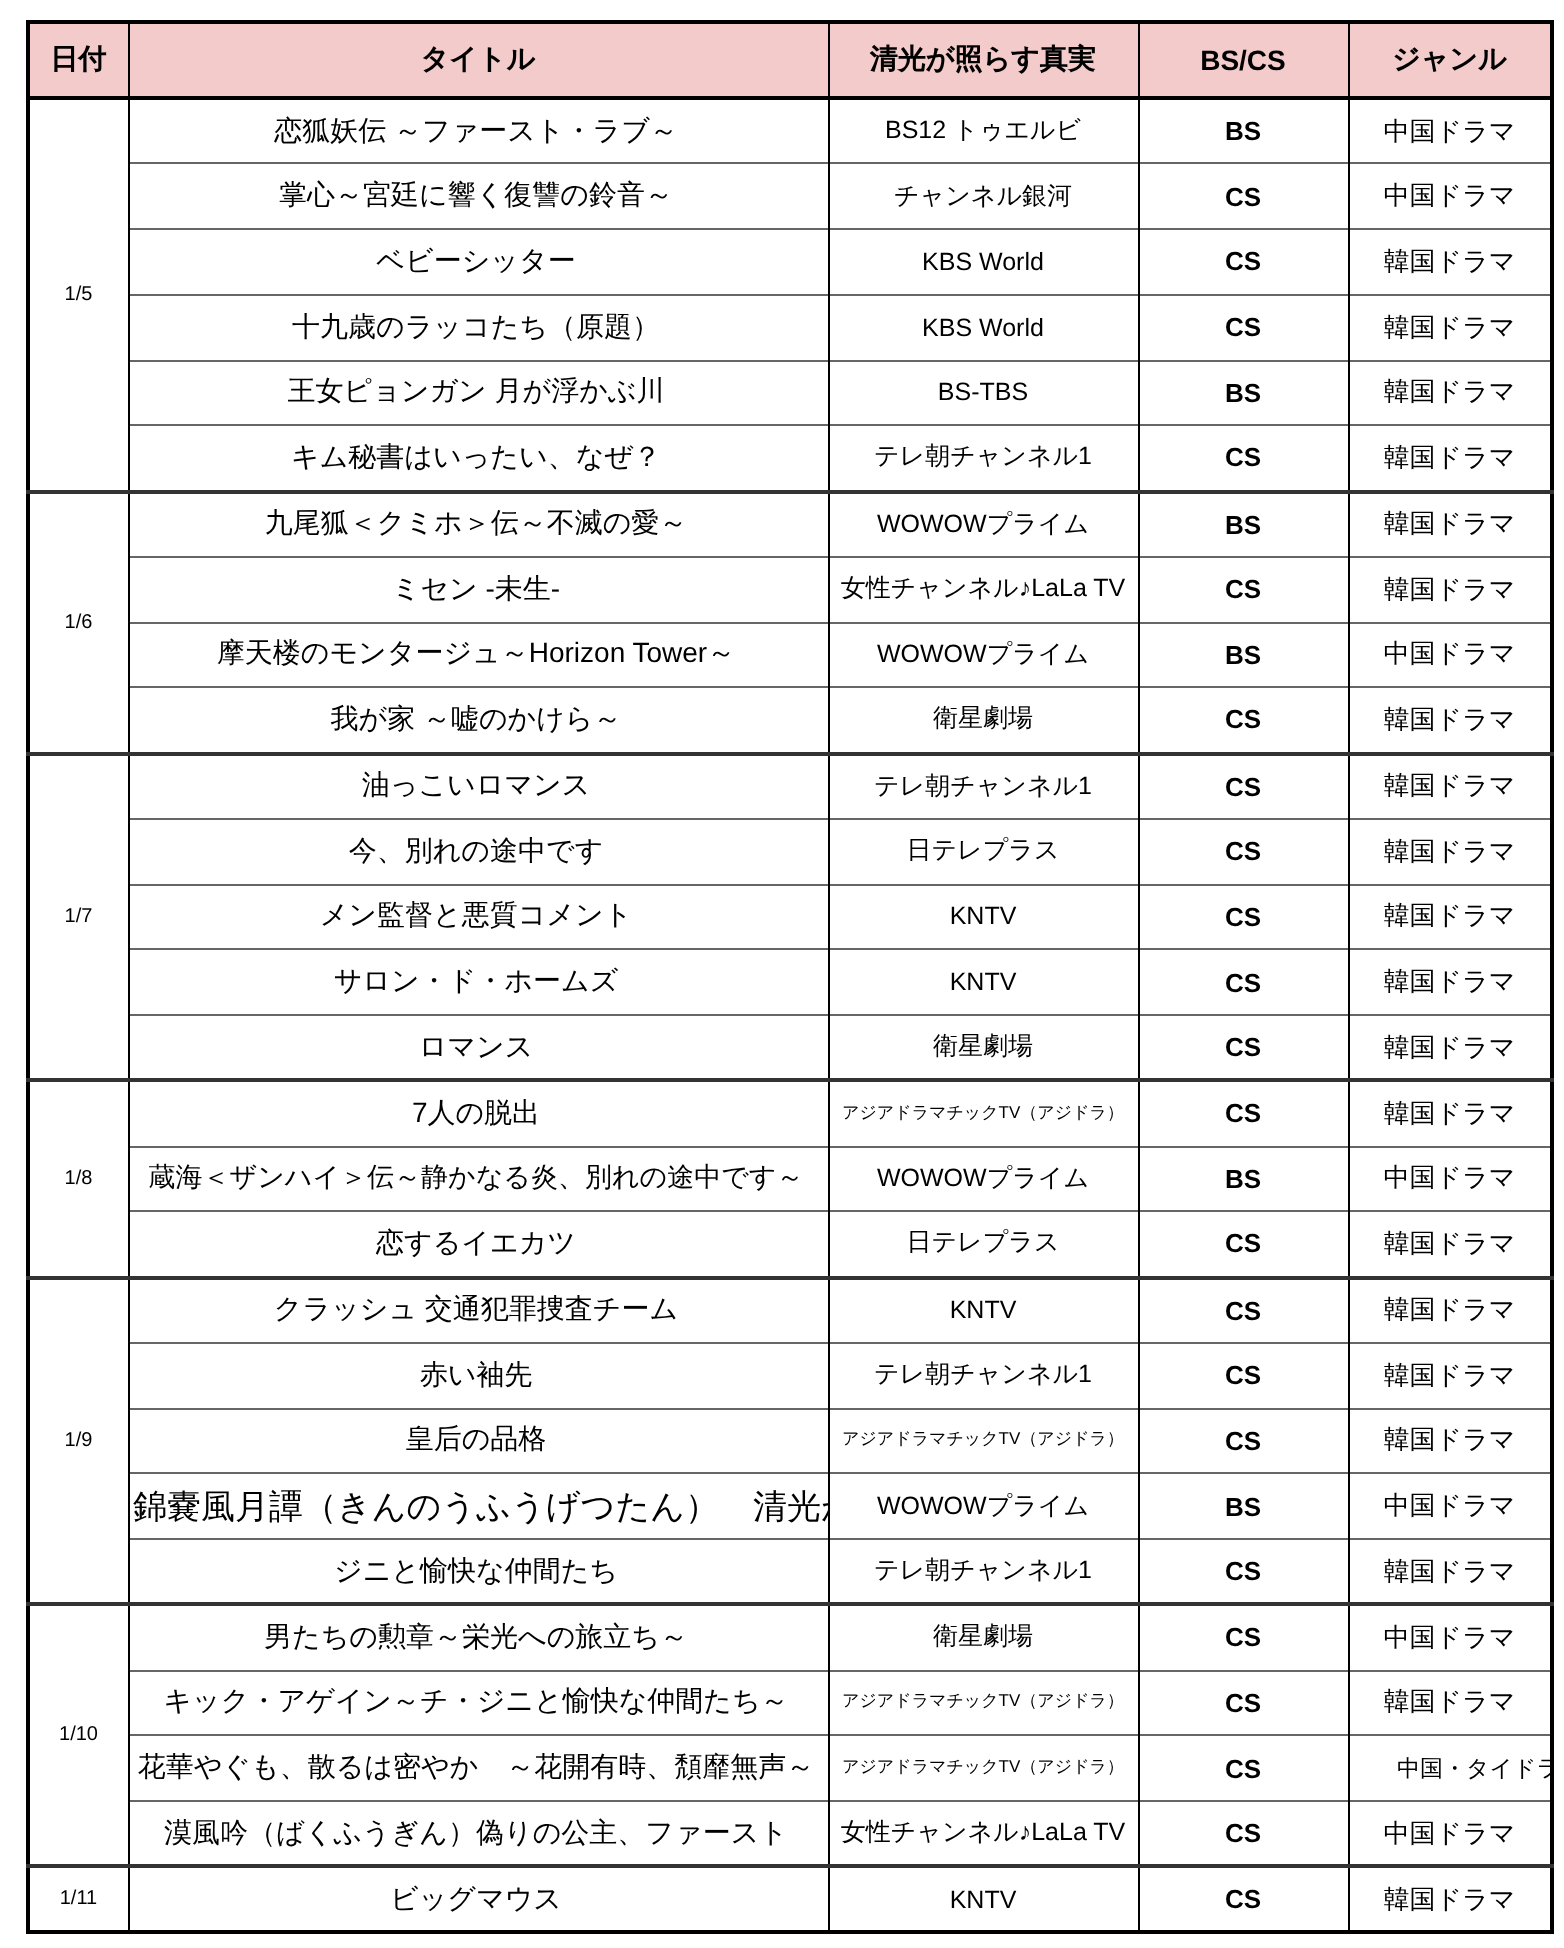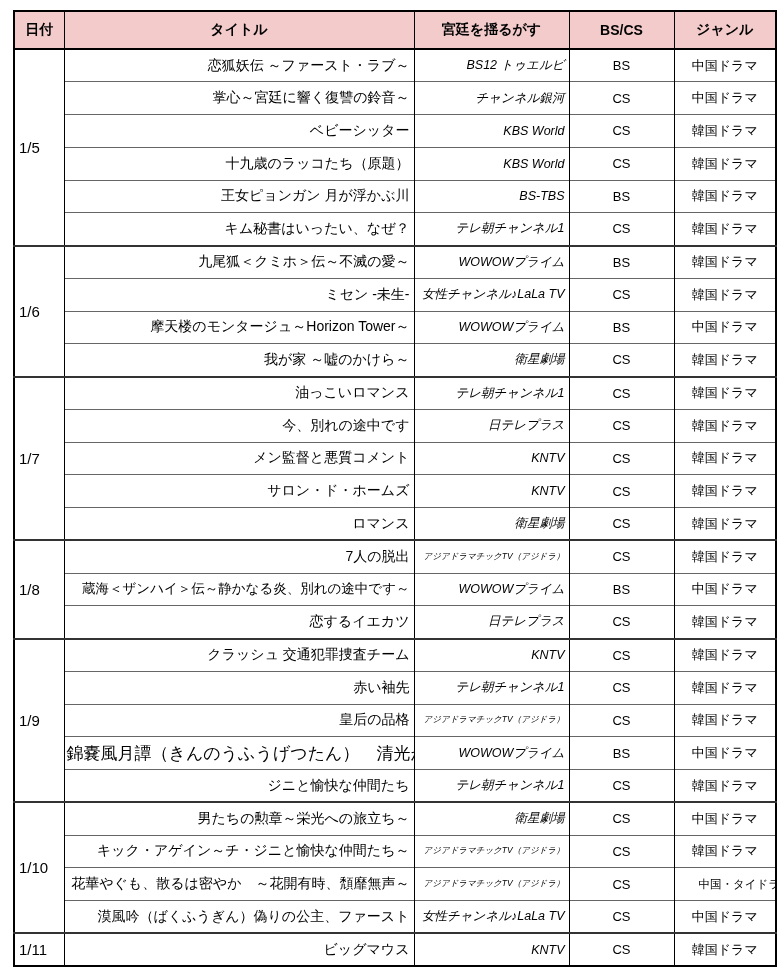--- a/index.html
+++ b/index.html
@@ -48,40 +48,40 @@
     font-size:14px;
     font-weight:bold;
     text-align:center;
     border-bottom:2px solid var(--border);
   }
   tbody tr{height:32.75px;}
   tbody td{border-top:1px solid var(--inner-border);}
   tbody tr.group-start td{border-top:2px solid var(--group-border);}
   tbody tr:first-child td{border-top:none;}
   td.date-cell{
-    font-size:15px;
+    text-align:center;
+    font-size:10px;
     font-weight:500;
     background:var(--page-bg);
   }
   td.title-cell{
-    text-align:right;
+    text-align:center;
     font-size:14px;
     font-weight:500;
     padding-left:2px;
   }
   td.channel-cell{
-    text-align:right;
+    text-align:center;
     font-size:12.5px;
     font-weight:500;
-    font-style:italic;
   }
   td.bscs-cell{
     text-align:center;
     font-size:13px;
-    font-weight:400;
+    font-weight:700;
   }
   td.genre-cell{
     text-align:center;
     font-size:13px;
     font-weight:500;
   }
 </style>
 </head>
 <body>
 
@@ -91,21 +91,21 @@
       <col class="c-date">
         <col class="c-title">
         <col class="c-channel">
         <col class="c-bscs">
         <col class="c-genre">
     </colgroup>
     <thead>
       <tr>
         <th>日付</th>
         <th>タイトル</th>
-        <th>宮廷を揺るがす</th>
+        <th>清光が照らす真実</th>
         <th>BS/CS</th>
         <th>ジャンル</th>
       </tr>
     </thead>
     <tbody id="tbody">
         <tr>
           <td class="date-cell" rowspan="6">1/5</td>
           <td class="title-cell">恋狐妖伝 ～ファースト・ラブ～</td>
           <td class="channel-cell">BS12 トゥエルビ</td>
           <td class="bscs-cell">BS</td>

